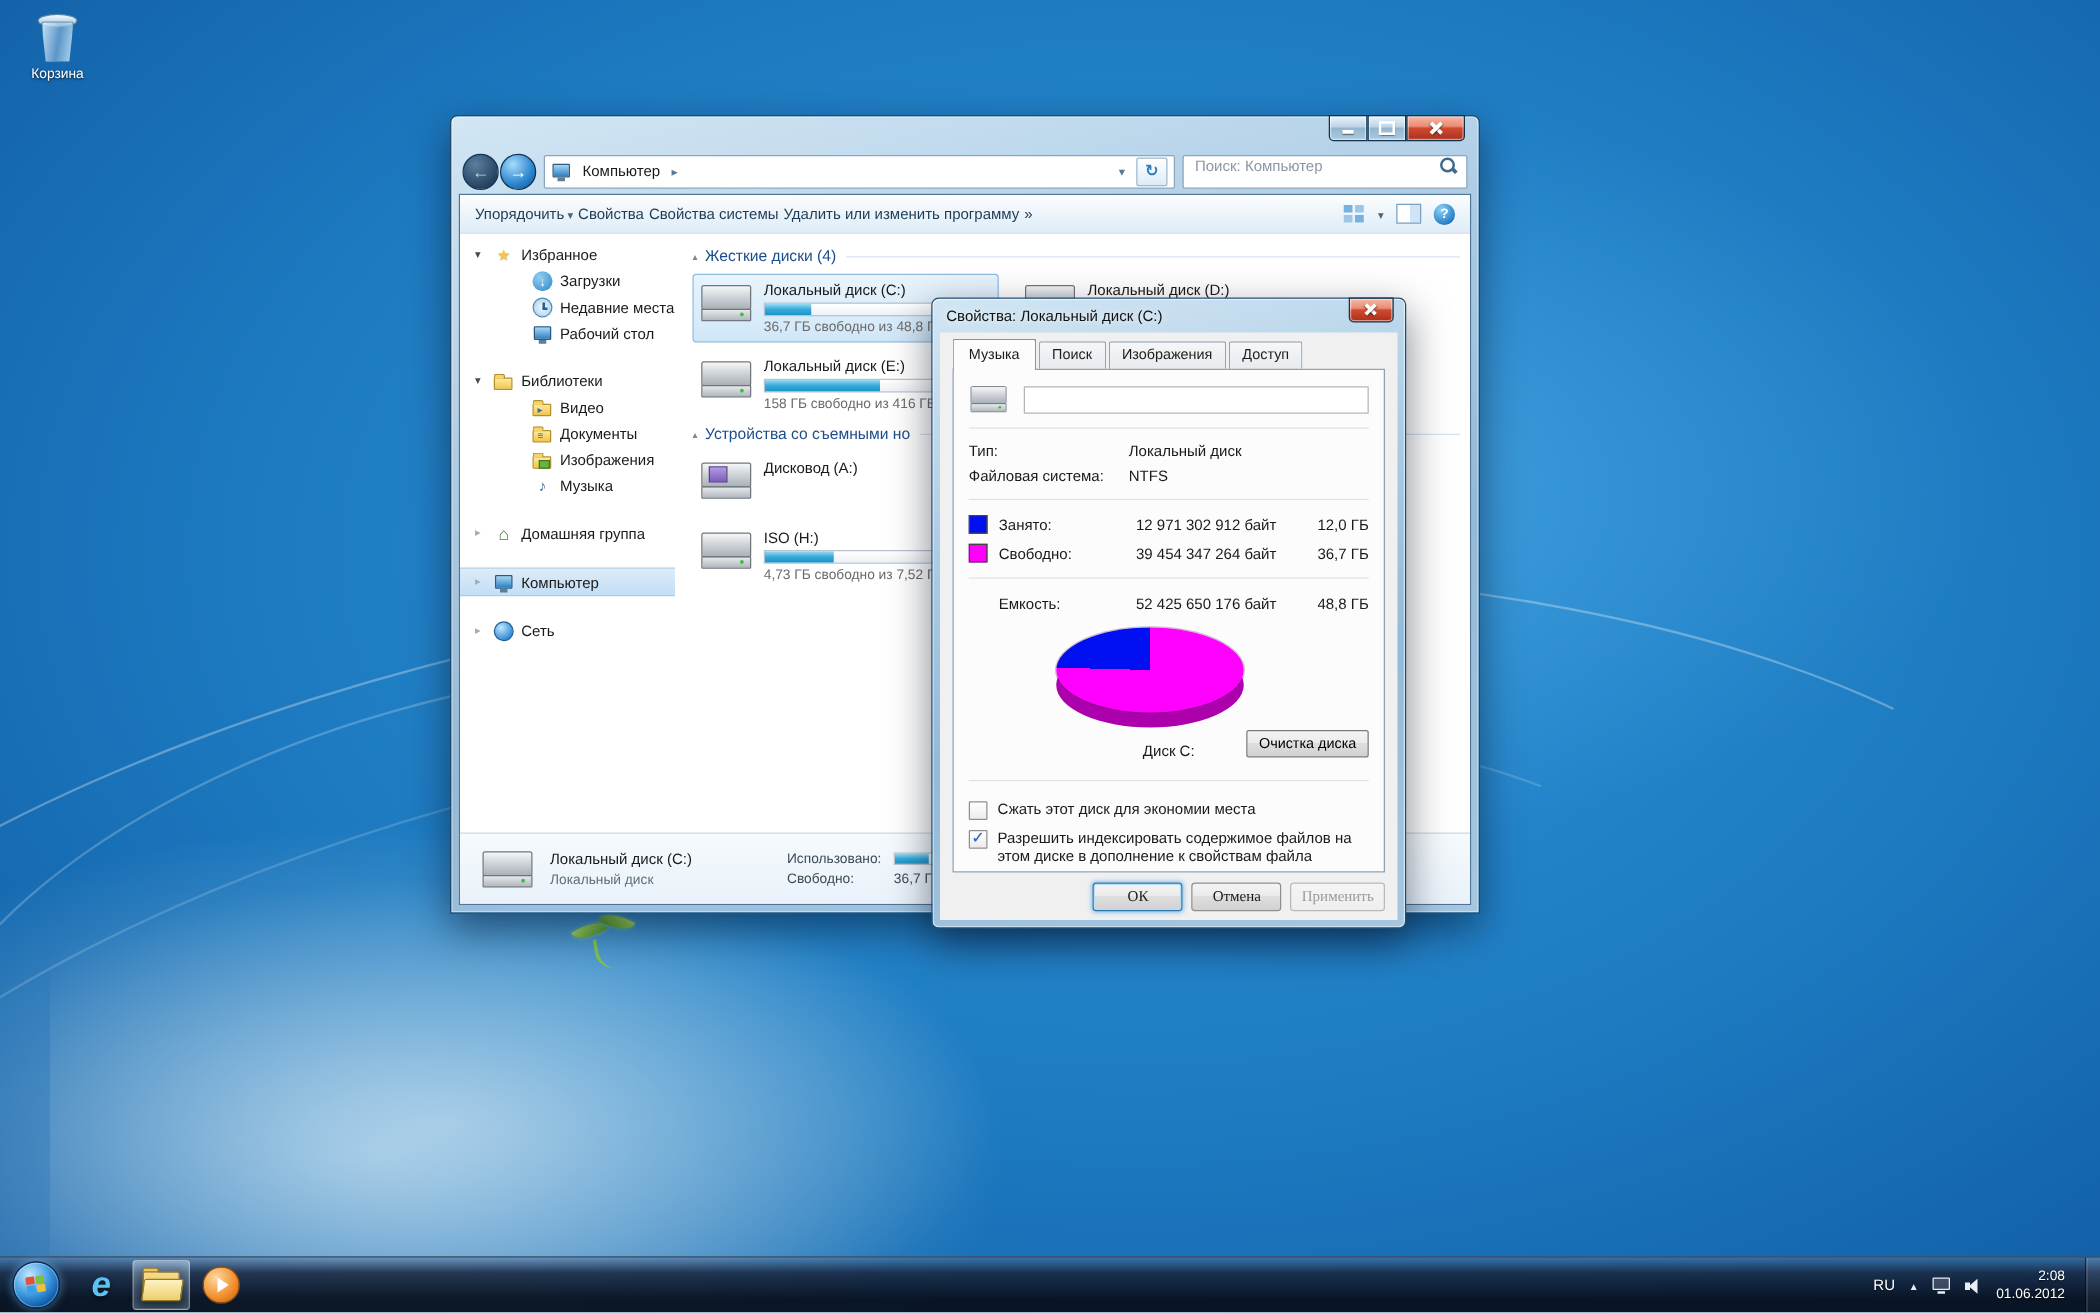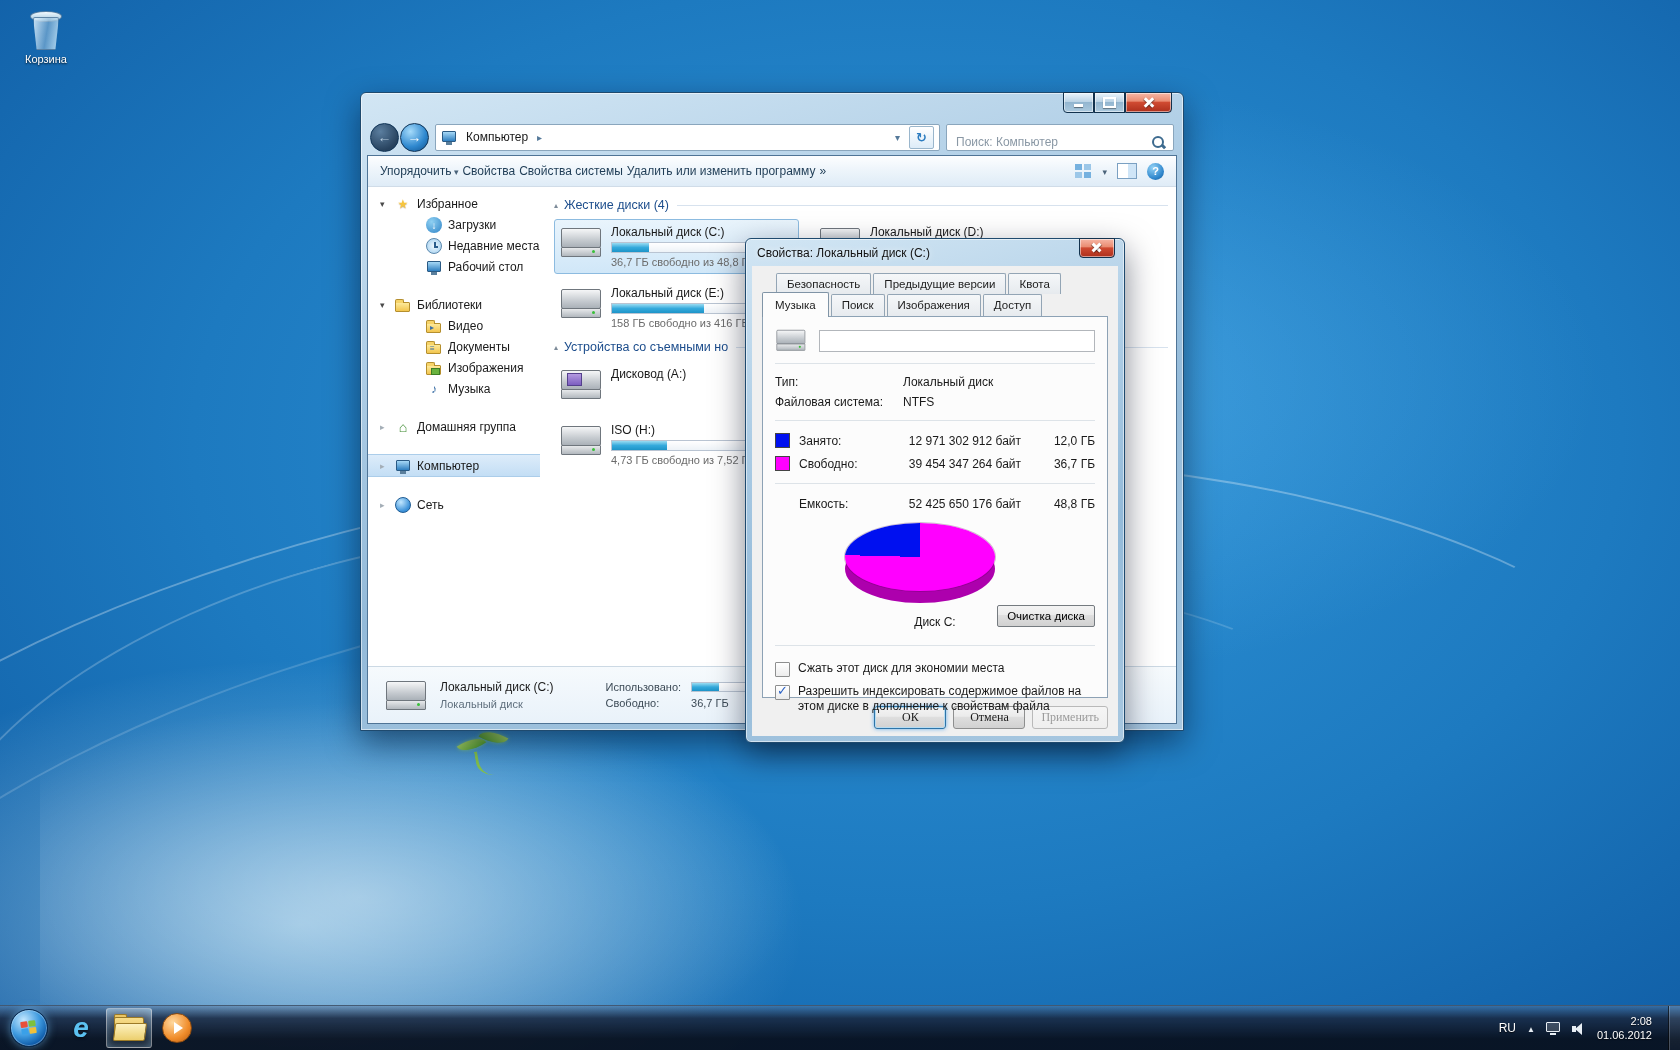--- a/index.html
+++ b/index.html
@@ -63,21 +63,21 @@
   .navcircle.fwd::after{content:"→";color:#fff;font-size:14px}
   .crumbbar{flex:1;height:25px;background:#fff;border:1px solid #8aa6bd;border-radius:2px;display:flex;align-items:center;padding:0 5px;gap:4px}
   .crumb-item{padding:2px 5px;border-radius:2px}
   .crumb-chev::after{content:"▸";color:#55799a;font-size:10px}
   .crumb-drop{padding:0 5px}
   .crumb-drop::after{content:"▾";color:#55799a;font-size:10px}
   .flex1{flex:1}
   .refresh{width:23px;height:21px;border:1px solid #9ab6cc;border-radius:2px;background:linear-gradient(#fff,#ddecf8);
     display:flex;align-items:center;justify-content:center;flex:none}
   .refresh::after{content:"↻";color:#2c7cc0;font-size:13px;font-weight:bold}
-  .searchbox{width:212px;height:25px;background:#fff;border:1px solid #8aa6bd;border-radius:2px;display:flex;align-items:flex-end;padding:0 7px;flex:none}
+  .searchbox{width:212px;height:25px;background:#fff;border:1px solid #8aa6bd;border-radius:2px;display:flex;align-items:flex-start;padding:0 7px;flex:none}
   .searchbox input{flex:1;border:none;outline:none;font:inherit;font-size:12px;color:#444;background:transparent;min-width:0}
   .searchbox input::placeholder{color:#8a98a5}
   .mag{width:15px;height:15px;position:relative;flex:none}
   .mag::before{content:"";position:absolute;left:1px;top:1px;width:8px;height:8px;border:2px solid #3d6b8f;border-radius:50%}
   .mag::after{content:"";position:absolute;left:10px;top:10px;width:5px;height:2.5px;background:#3d6b8f;transform:rotate(45deg)}
 
   
   .winbody{position:absolute;left:6px;right:6px;top:62px;bottom:6px;background:#fff;border:1px solid #4f7496;
     display:flex;flex-direction:column;overflow:hidden}
   .toolbar{height:30px;flex:none;background:linear-gradient(#fdfeff,#eef5fb 45%,#dfecf7);border-bottom:1px solid #d0dce8;
@@ -148,21 +148,21 @@
   .ic-drive .sticker{position:absolute;left:8px;top:7px;width:13px;height:11px;z-index:2;
     background:linear-gradient(#b49ae0,#7c5ec0);border:1px solid #54408c}
   .ic-drive.sm{transform:scale(.72);transform-origin:left top;margin-right:-10px;margin-bottom:-8px}
 
   
   .details{height:56px;flex:none;border-top:1px solid #ccd9e4;background:linear-gradient(#f6fafd,#e9f2fa);
     display:flex;align-items:center;padding:0 16px;gap:12px}
   .d-col{display:flex;flex-direction:column;gap:4px}
   .d-name{font-size:12px}
   .d-type{font-size:11px;color:#5f6f7d}
-  .d-col2{margin-left:40px;display:grid;grid-template-columns:auto auto;gap:4px 10px;align-items:center;font-size:11px;color:#3c4a56}
+  .d-col2{margin-left:64px;display:grid;grid-template-columns:auto auto;gap:4px 10px;align-items:center;font-size:11px;color:#3c4a56}
   .d-bar{width:110px;height:10px}
 
   
   .dlg-caption{height:27px;display:flex;align-items:center;padding:0 11px;font-size:12px;color:#111;
     text-shadow:0 0 6px rgba(255,255,255,.9)}
   .dlg-close{position:absolute;top:-1px;right:9px;width:34px;height:18px;border:1px solid #12324e;border-radius:0 0 4px 4px;
     background:linear-gradient(#f6b7a6,#ea8d73 42%,#cf4a31 50%,#ad2f1c);box-shadow:inset 0 0 0 1px rgba(255,255,255,.5)}
   .dlg-inner{position:absolute;left:6px;right:6px;top:27px;bottom:6px;background:#f0f0f0;display:flex;flex-direction:column}
   .tabs{padding:7px 10px 0;flex:none}
   .tabrow{display:flex}
@@ -483,25 +483,20 @@
     <div class="dlg-caption">
       <span>Свойства: Локальный диск (C:)</span>
     </div>
     <div class="dlg-close">
         <i class="g-x1"></i>
         <i class="g-x2"></i>
       </div>
 
     <div class="dlg-inner">
       <div class="tabs">
-        <div class="tabrow backrow">
-          <span class="tab">Безопасность</span>
-          <span class="tab">Предыдущие версии</span>
-          <span class="tab">Квота</span>
-        </div>
         <div class="tabrow">
           <span class="tab active">Музыка</span>
           <span class="tab">Поиск</span>
           <span class="tab">Изображения</span>
           <span class="tab">Доступ</span>
         </div>
       </div>
 
       <div class="tabpage">
         <div class="vrow">

